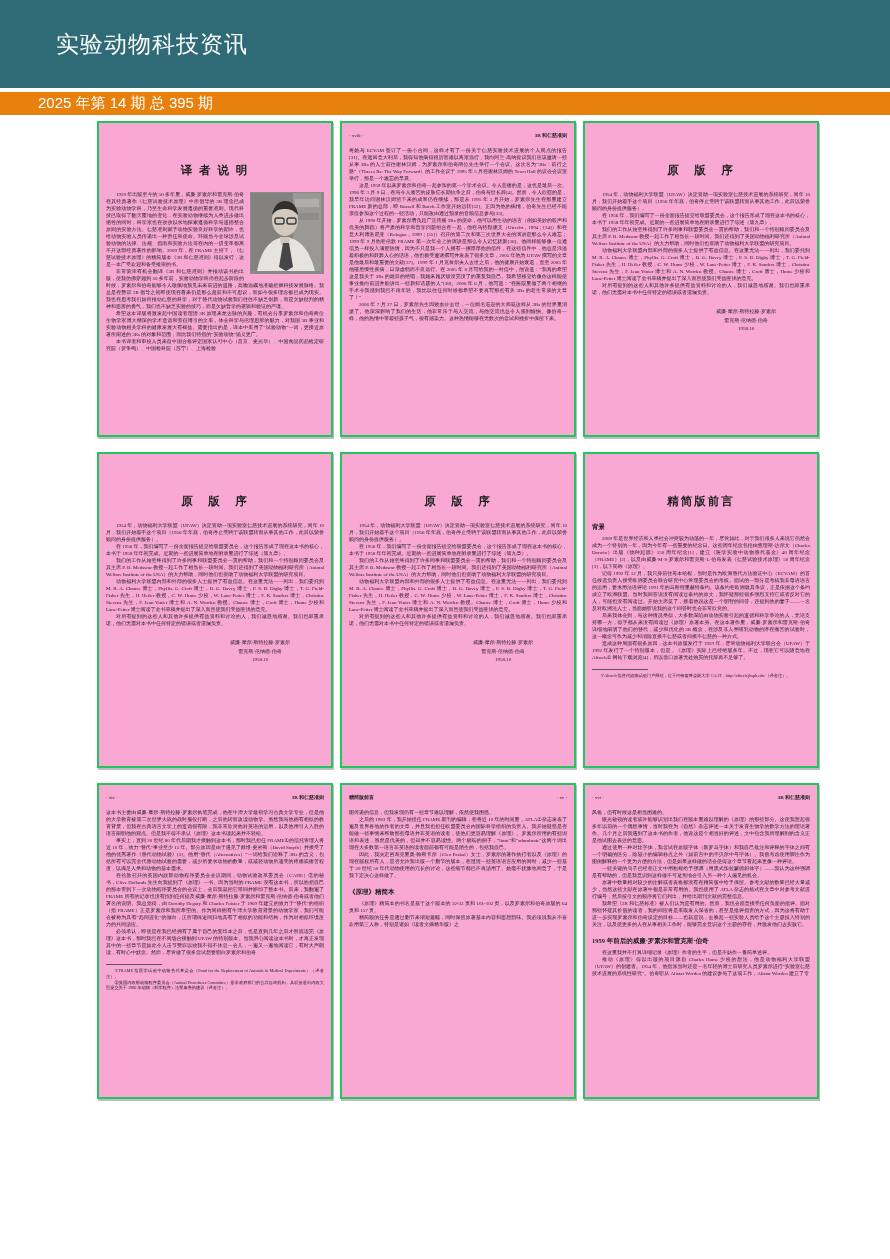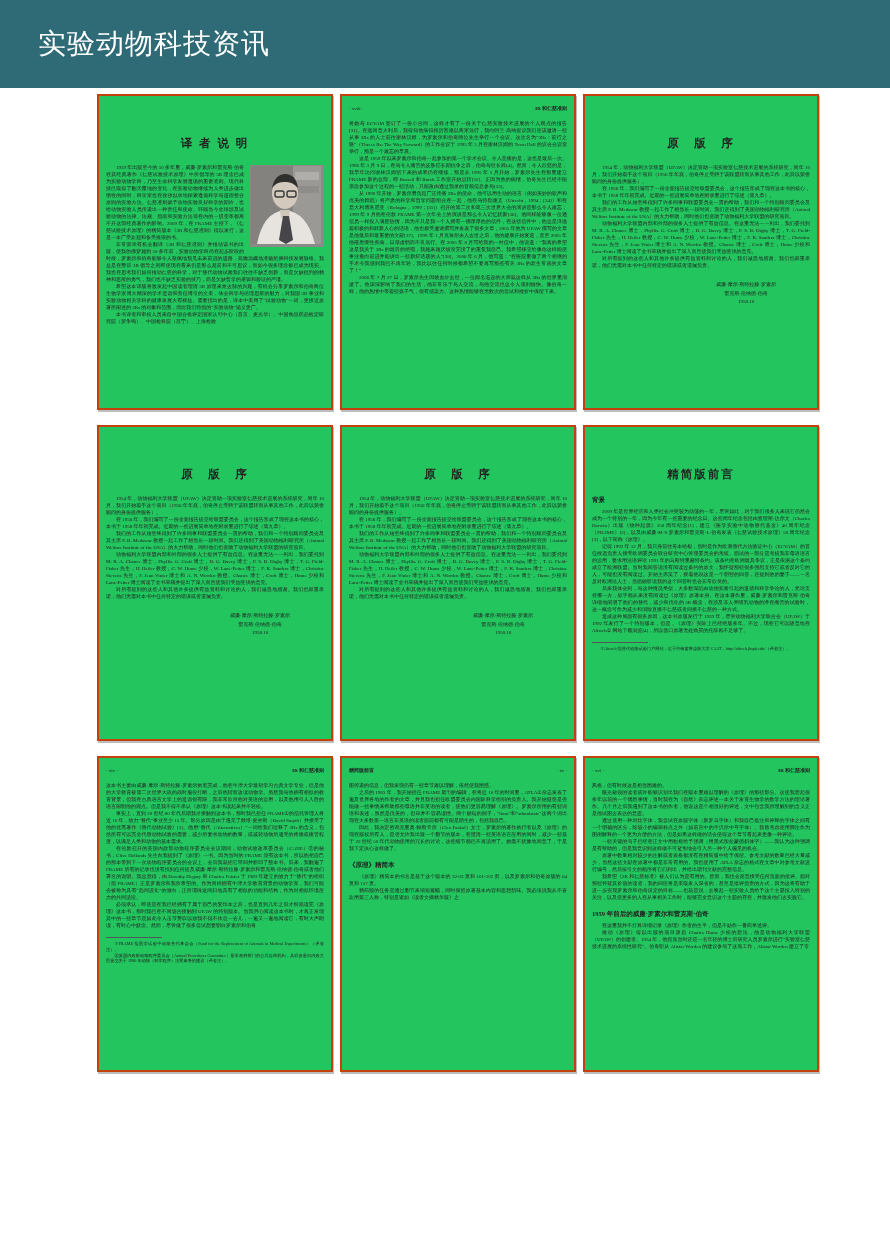--- a/index.html
+++ b/index.html
@@ -10,41 +10,41 @@
   }
   .canvas{width:890px;height:1259px;overflow:hidden;position:relative;background:#fff;}
 
   
   header.mast{
     height:88px;background:var(--header-bg,#2E6B76);
     display:flex;align-items:center;justify-content:space-between;
     padding:0 38px;box-sizing:border-box;
     font-family:"Liberation Sans","DejaVu Sans",sans-serif;
   }
-  .mast-title{color:var(--header-fg,#fff);font-size:28px;letter-spacing:1px;}
+  .mast-title{color:var(--header-fg,#fff);font-size:23px;letter-spacing:1px;margin-left:18px;}
   .mast-date{color:var(--header-fg,#fff);font-size:22px;}
 
   
   .issue-bar{
     margin-top:4px;height:23px;background:var(--issue-bg,#E8800E);
     display:flex;align-items:center;padding-left:38px;
     font-family:"Liberation Sans","DejaVu Sans",sans-serif;
     color:#fff;font-size:15px;
   }
 
   
   main.grid{
     padding:6px 0 0 97px;
     display:grid;
     grid-template-columns:236px 236px 236px;
     grid-auto-rows:316px;
     column-gap:7px;row-gap:15px;
   }
   article.page{
-    background:#22c55e;border:2px solid #c2410c;box-shadow:1px 2px 0 #bdbdbd;
+    background:#f9a8d4;border:2px solid #22c55e;box-shadow:1px 2px 0 #bdbdbd;
     box-sizing:border-box;padding:10px 7px;overflow:hidden;
     color:#222;font-size:5px;line-height:7px;text-align:justify;
   }
   article.page.tp{padding-top:14px;}
   .rh{display:flex;justify-content:space-between;align-items:center;
       font-size:4.8px;line-height:6px;margin:0 0 8px 0;}
   .rh .b{font-weight:bold;font-size:5px;}
   h1.ptitle{text-align:center;font-weight:bold;font-size:11.5px;line-height:14px;
       letter-spacing:2px;margin:26px 0 14px 0;}
   article.page h2.psub{font-size:6.5px;line-height:9px;font-weight:bold;
@@ -60,20 +60,23 @@
 </style>
 </head>
 <body>
 
 <div class="canvas">
 
   <header class="mast">
     <div class="mast-title">实验动物科技资讯</div>
   </header>
 
+  <div class="issue-bar">
+    <span>2025 年第 14 期 总 395 期</span>
+  </div>
 
   <main class="grid">
       <article class="page tp">
         <h1 class="ptitle">译 者 说 明</h1>
         <div class="photo">
           <svg width="70" height="78" viewBox="0 0 70 78" xmlns="http://www.w3.org/2000/svg">
             <rect width="70" height="78" fill="#84827e"></rect>
             <rect x="42" width="28" height="78" fill="#9b9995"></rect>
             <rect x="44" y="6" width="24" height="8" fill="#b0aeaa"></rect>
             <rect x="46" y="20" width="22" height="7" fill="#8f8d89"></rect>

